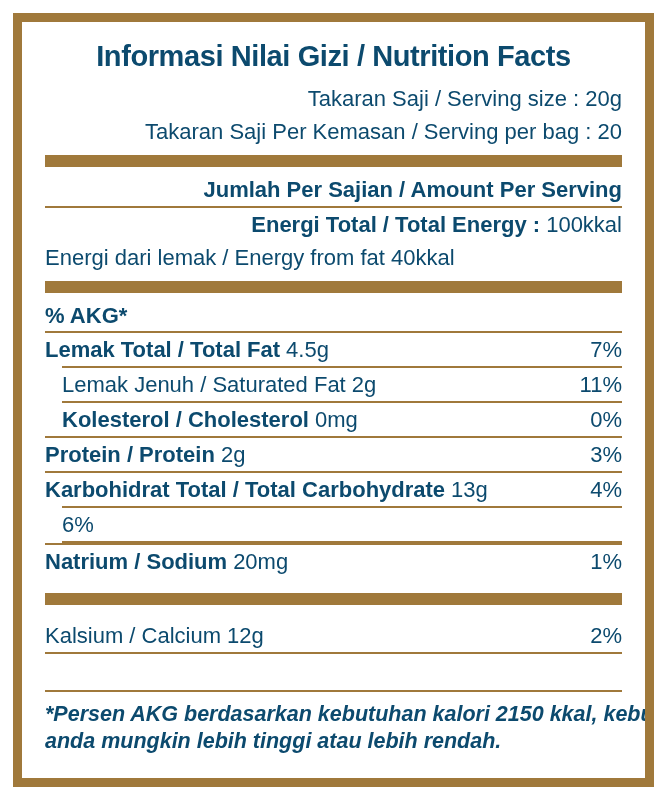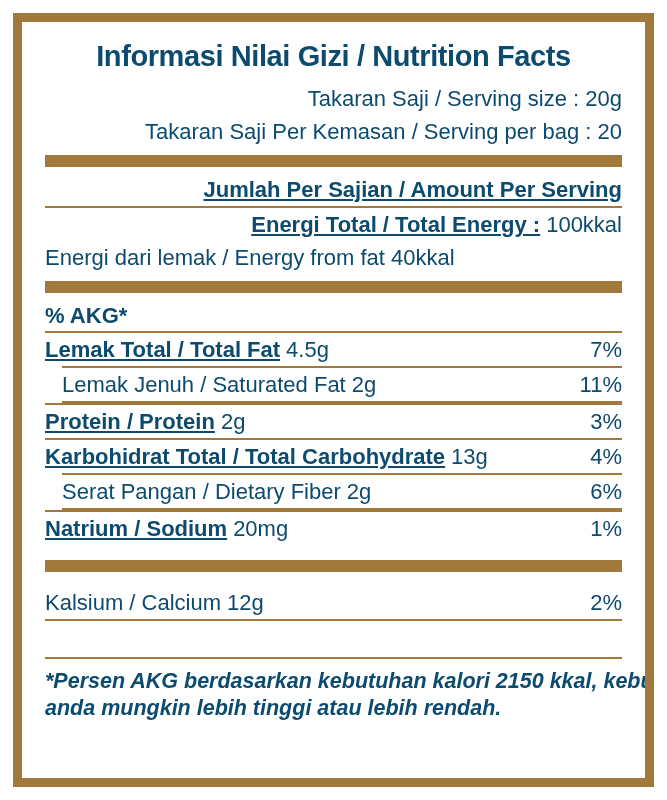--- a/index.html
+++ b/index.html
@@ -35,21 +35,21 @@
     line-height: 40px;
     margin: 2px 0 6px 0;
     white-space: nowrap;
   }
   .line {
     font-size: 22px;
     line-height: 33px;
     white-space: nowrap;
     text-align: right;
   }
-  .b { font-weight: bold; text-decoration: underline; }
+  .b { font-weight: bold; }
   .right { text-align: left; }
   .val { margin-left: 6px; }
   .bar-thick {
     height: 12px;
     background: #A0793B;
     margin: 7px 0 6px 0;
   }
   .bar-thin {
     height: 2px;
     background: #A0793B;
@@ -111,36 +111,39 @@
       <span>7%</span>
     </div>
     <div class="bar-thin indent"></div>
 
     <div class="row indent">
       <span><span>Lemak Jenuh / Saturated Fat</span><span class="val">2g</span></span>
       <span>11%</span>
     </div>
     <div class="bar-thin indent"></div>
 
+    <div class="row indent">
+      <span><span class="b">Kolesterol / Cholesterol</span><span class="val">0mg</span></span>
+      <span>0%</span>
+    </div>
     <div class="bar-thin"></div>
 
     <div class="row">
       <span><span class="b">Protein / Protein</span><span class="val">2g</span></span>
       <span>3%</span>
     </div>
     <div class="bar-thin"></div>
 
     <div class="row">
       <span><span class="b">Karbohidrat Total / Total Carbohydrate</span><span class="val">13g</span></span>
       <span>4%</span>
     </div>
     <div class="bar-thin indent"></div>
 
     <div class="row indent">
-      <span><span>Serat Pangan / Dietary Fiber</span><span class="val">2g</span></span>
       <span>6%</span>
     </div>
     <div class="bar-thin indent"></div>
 
     <div class="bar-thin"></div>
 
     <div class="row">
       <span><span class="b">Natrium / Sodium</span><span class="val">20mg</span></span>
       <span>1%</span>
     </div>

